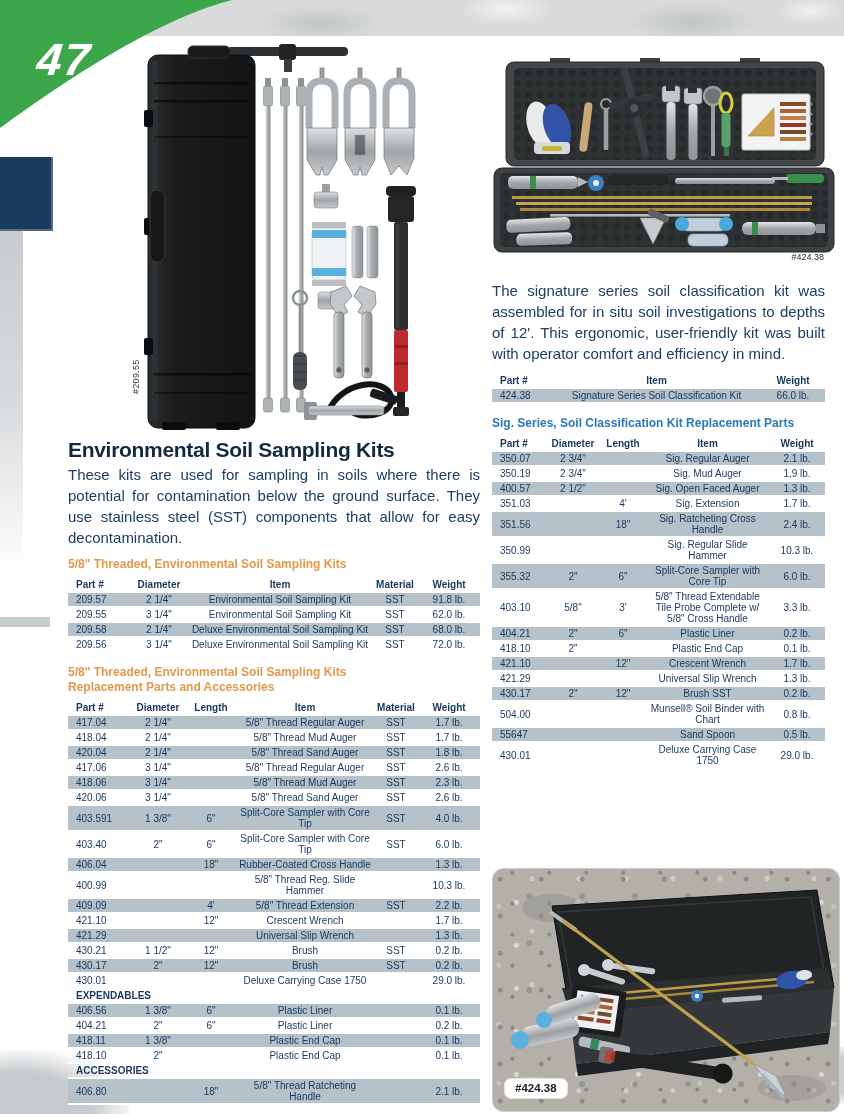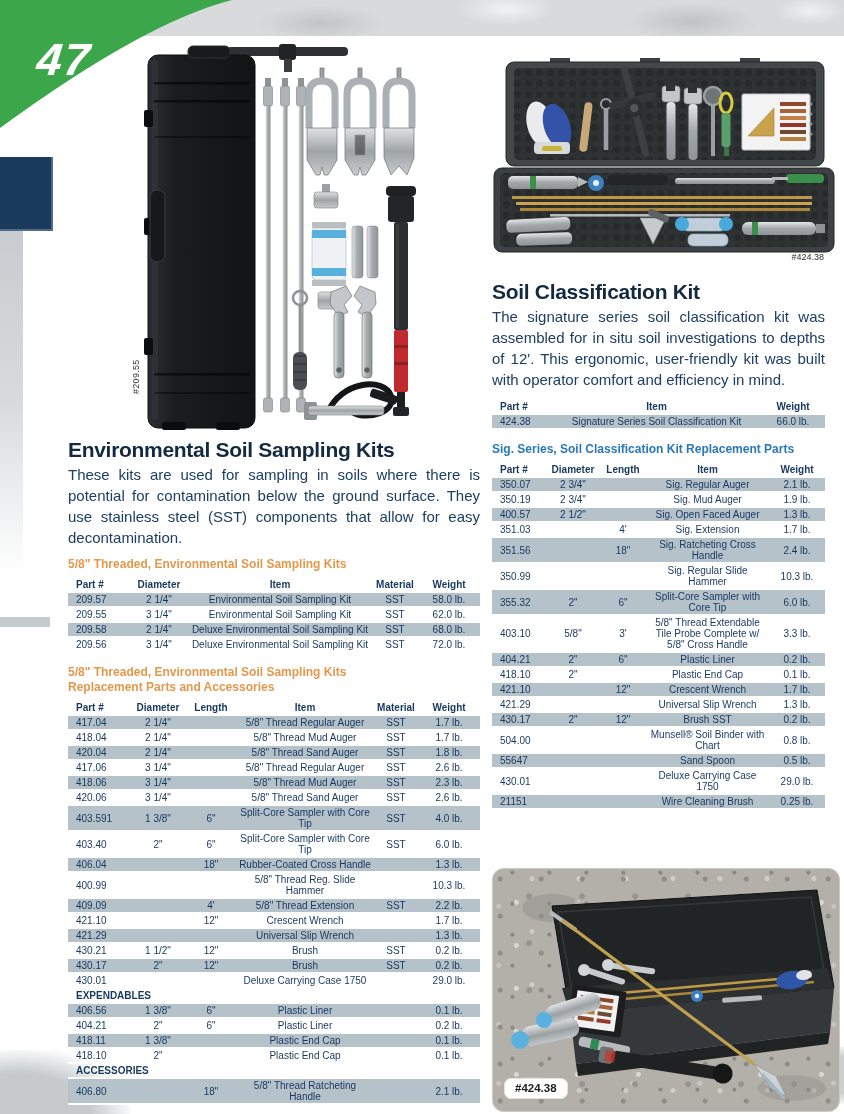--- a/index.html
+++ b/index.html
@@ -336,21 +336,21 @@
           <div class="tcell">Diameter</div>
           <div class="tcell">Item</div>
           <div class="tcell">Material</div>
           <div class="tcell">Weight</div>
         </div>
         <div class="trow shaded">
           <div class="tcell">209.57</div>
           <div class="tcell">2 1/4"</div>
           <div class="tcell">Environmental Soil Sampling Kit</div>
           <div class="tcell">SST</div>
-          <div class="tcell">58.0 lb.</div>
+          <div class="tcell">91.8 lb.</div>
         </div>
         <div class="trow plain">
           <div class="tcell">209.55</div>
           <div class="tcell">3 1/4"</div>
           <div class="tcell">Environmental Soil Sampling Kit</div>
           <div class="tcell">SST</div>
           <div class="tcell">62.0 lb.</div>
         </div>
         <div class="trow shaded">
           <div class="tcell">209.58</div>
@@ -548,21 +548,20 @@
           <div class="tcell"></div>
           <div class="tcell">18"</div>
           <div class="tcell">5/8" Thread Ratcheting Handle</div>
           <div class="tcell"></div>
           <div class="tcell">2.1 lb.</div>
         </div>
       </div>
   </div>
 
   <div class="right-text">
-    <h1 class="h-main">Soil Classification Kit</h1>
     <p class="desc">The signature series soil classification kit was assembled for in situ soil investigations to depths of 12'. This ergonomic, user-friendly kit was built with operator comfort and efficiency in mind.</p>
     <div class="ptable" id="tbl-r1">
         <div class="trow thead">
           <div class="tcell">Part #</div>
           <div class="tcell">Item</div>
           <div class="tcell">Weight</div>
         </div>
         <div class="trow shaded">
           <div class="tcell">424.38</div>
           <div class="tcell">Signature Series Soil Classification Kit</div>
@@ -682,27 +681,20 @@
           <div class="tcell"></div>
           <div class="tcell">Sand Spoon</div>
           <div class="tcell">0.5 lb.</div>
         </div>
         <div class="trow plain">
           <div class="tcell">430.01</div>
           <div class="tcell"></div>
           <div class="tcell"></div>
           <div class="tcell">Deluxe Carrying Case 1750</div>
           <div class="tcell">29.0 lb.</div>
-        </div>
-        <div class="trow shaded">
-          <div class="tcell">21151</div>
-          <div class="tcell"></div>
-          <div class="tcell"></div>
-          <div class="tcell">Wire Cleaning Brush</div>
-          <div class="tcell">0.25 lb.</div>
         </div>
       </div>
   </div>
 
   <div id="photo-bottom">
     <svg width="348" height="244" viewBox="0 0 348 244">
       <defs>
         <linearGradient id="mh3" x1="0" y1="0" x2="0" y2="1">
           <stop offset="0" stop-color="#e0e3e4"></stop>
             <stop offset="0.55" stop-color="#9ba0a3"></stop>

